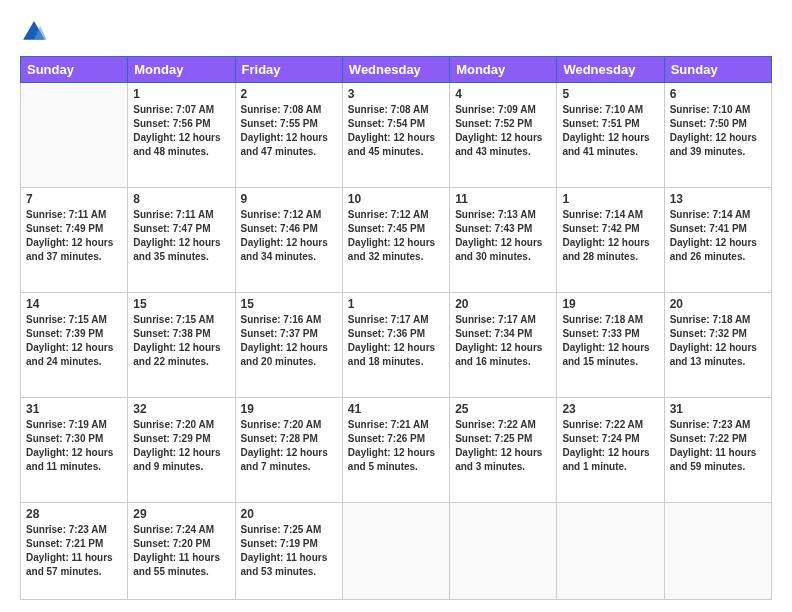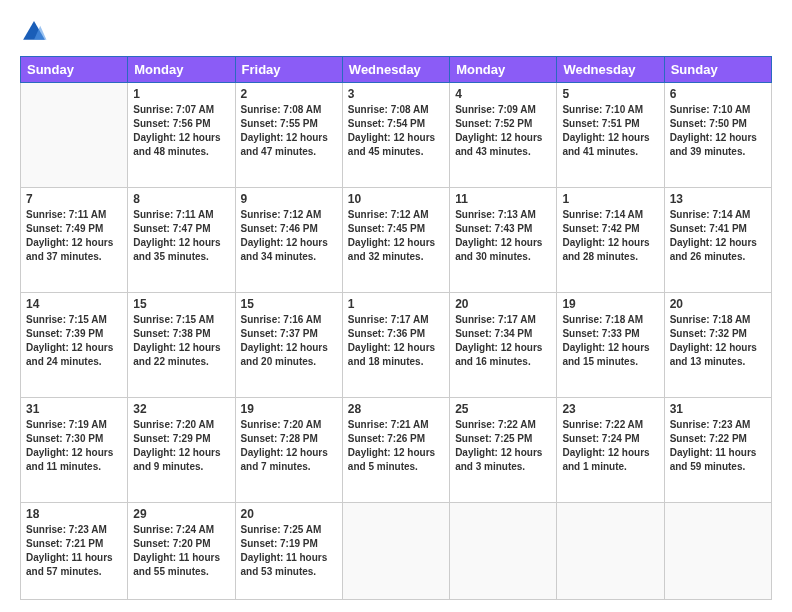--- a/index.html
+++ b/index.html
@@ -222,39 +222,39 @@
           </td>
           <td>
             <span class="day-num">32</span>
             <div class="cell-info">Sunrise: 7:20 AM<br>Sunset: 7:29 PM<br>Daylight: 12 hours<br>and 9 minutes.</div>
           </td>
           <td>
             <span class="day-num">19</span>
             <div class="cell-info">Sunrise: 7:20 AM<br>Sunset: 7:28 PM<br>Daylight: 12 hours<br>and 7 minutes.</div>
           </td>
           <td>
-            <span class="day-num">28</span>
+            <span class="day-num">41</span>
             <div class="cell-info">Sunrise: 7:21 AM<br>Sunset: 7:26 PM<br>Daylight: 12 hours<br>and 5 minutes.</div>
           </td>
           <td>
             <span class="day-num">25</span>
             <div class="cell-info">Sunrise: 7:22 AM<br>Sunset: 7:25 PM<br>Daylight: 12 hours<br>and 3 minutes.</div>
           </td>
           <td>
             <span class="day-num">23</span>
             <div class="cell-info">Sunrise: 7:22 AM<br>Sunset: 7:24 PM<br>Daylight: 12 hours<br>and 1 minute.</div>
           </td>
           <td>
             <span class="day-num">31</span>
             <div class="cell-info">Sunrise: 7:23 AM<br>Sunset: 7:22 PM<br>Daylight: 11 hours<br>and 59 minutes.</div>
           </td>
         </tr>
         <tr>
           <td>
-            <span class="day-num">18</span>
+            <span class="day-num">28</span>
             <div class="cell-info">Sunrise: 7:23 AM<br>Sunset: 7:21 PM<br>Daylight: 11 hours<br>and 57 minutes.</div>
           </td>
           <td>
             <span class="day-num">29</span>
             <div class="cell-info">Sunrise: 7:24 AM<br>Sunset: 7:20 PM<br>Daylight: 11 hours<br>and 55 minutes.</div>
           </td>
           <td>
             <span class="day-num">20</span>
             <div class="cell-info">Sunrise: 7:25 AM<br>Sunset: 7:19 PM<br>Daylight: 11 hours<br>and 53 minutes.</div>
           </td>

